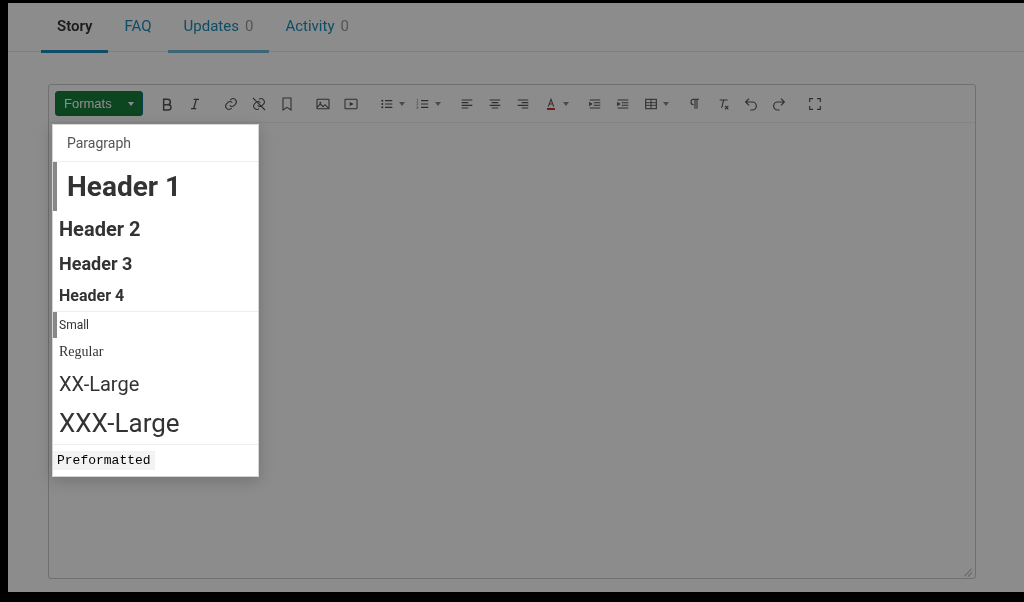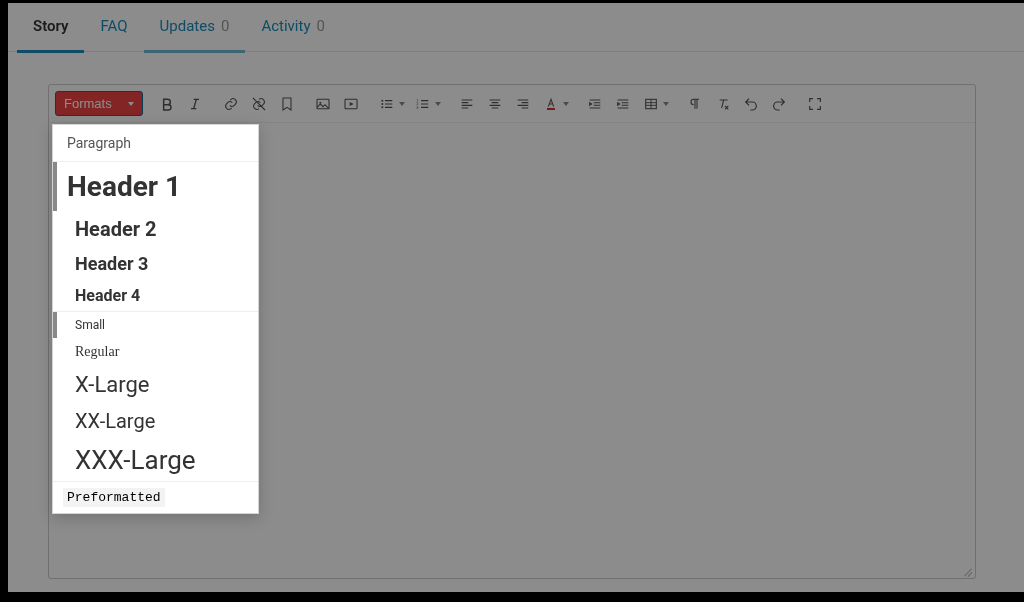--- a/index.html
+++ b/index.html
@@ -13,21 +13,21 @@
 }
 .page {
   width: 100%;
   height: 100%;
   background: #fff;
   position: relative;
 }
 .tabs {
   display: flex;
   gap: 0;
-  padding: 0 0 0 17px;
+  padding: 0 0 0 41px;
   height: 52px;
   align-items: center;
   border-bottom: 1px solid #e8e8e8;
 }
 .tab {
   padding: 0 16px;
   height: 52px;
   display: flex;
   align-items: center;
   font-size: 15px;
@@ -62,21 +62,21 @@
   border-radius: 3px;
   background: #fff;
 }
 .toolbar {
   display: flex;
   align-items: center;
   padding: 4px 2px;
   border-bottom: 1px solid #eee;
 }
 .formats-btn {
-  background: #ef4444;
+  background: #15803d;
   color: #fff;
   border: 1px solid #0f6e94;
   border-radius: 3px;
   padding: 4px 8px;
   font-size: 13px;
   margin: 2px 2px 2px 4px;
   cursor: pointer;
   display: inline-flex;
   align-items: center;
   gap: 16px;
@@ -137,21 +137,21 @@
   position: absolute;
   left: 52px;
   top: 124px;
   width: 207px;
   background: #fff;
   border: 1px solid #d4d4d4;
   box-shadow: 0 4px 14px rgba(0,0,0,0.18);
   z-index: 1000;
 }
 .dd-item {
-  padding: 6px 18px;
+  padding: 6px 2px;
   cursor: pointer;
   border-left: 4px solid transparent;
   color: #333;
 }
 .dd-item.sel { border-left-color: #888; }
 .dd-sep { border-top: 1px solid #eee; margin: 0; }
 .dd-paragraph { font-size: 14px; color: #555; padding: 10px 10px; }
 .dd-h1 { font-size: 28px; font-weight: 700; padding: 8px 10px; }
 .dd-h2 { font-size: 20px; font-weight: 700; }
 .dd-h3 { font-size: 18px; font-weight: 700; }
@@ -161,21 +161,21 @@
 .dd-large { font-size: 18px; }
 .dd-xlarge { font-size: 22px; }
 .dd-xxlarge { font-size: 20px; }
 .dd-xxxlarge { font-size: 26px; }
 .dd-pre {
   font-family: "Courier New", monospace;
   font-size: 13px;
   background: #f3f3f3;
   display: inline-block;
   padding: 2px 4px;
-  margin: 6px 10px;
+  margin: 6px 0;
 }
 .overlay {
   position: absolute;
   inset: 0;
   background: rgba(0,0,0,0.45);
   z-index: 500;
   pointer-events: none;
 }
 .black-bar {
   position: absolute;
@@ -370,21 +370,20 @@
   <div class="dropdown">
     <div class="dd-item dd-paragraph">Paragraph</div>
     <div class="dd-sep"></div>
     <div class="dd-item dd-h1 sel">Header 1</div>
     <div class="dd-item dd-h2">Header 2</div>
     <div class="dd-item dd-h3">Header 3</div>
     <div class="dd-item dd-h4">Header 4</div>
     <div class="dd-sep"></div>
     <div class="dd-item dd-small sel">Small</div>
     <div class="dd-item dd-regular">Regular</div>
-    <div class="dd-item dd-xlarge">X-Large</div>
     <div class="dd-item dd-xxlarge">XX-Large</div>
     <div class="dd-item dd-xxxlarge">XXX-Large</div>
     <div class="dd-sep"></div>
     <div><span class="dd-pre">Preformatted</span></div>
   </div>
 
   <div class="black-bar bb-top"></div>
   <div class="black-bar bb-bottom"></div>
   <div class="black-bar bb-right"></div>
 

